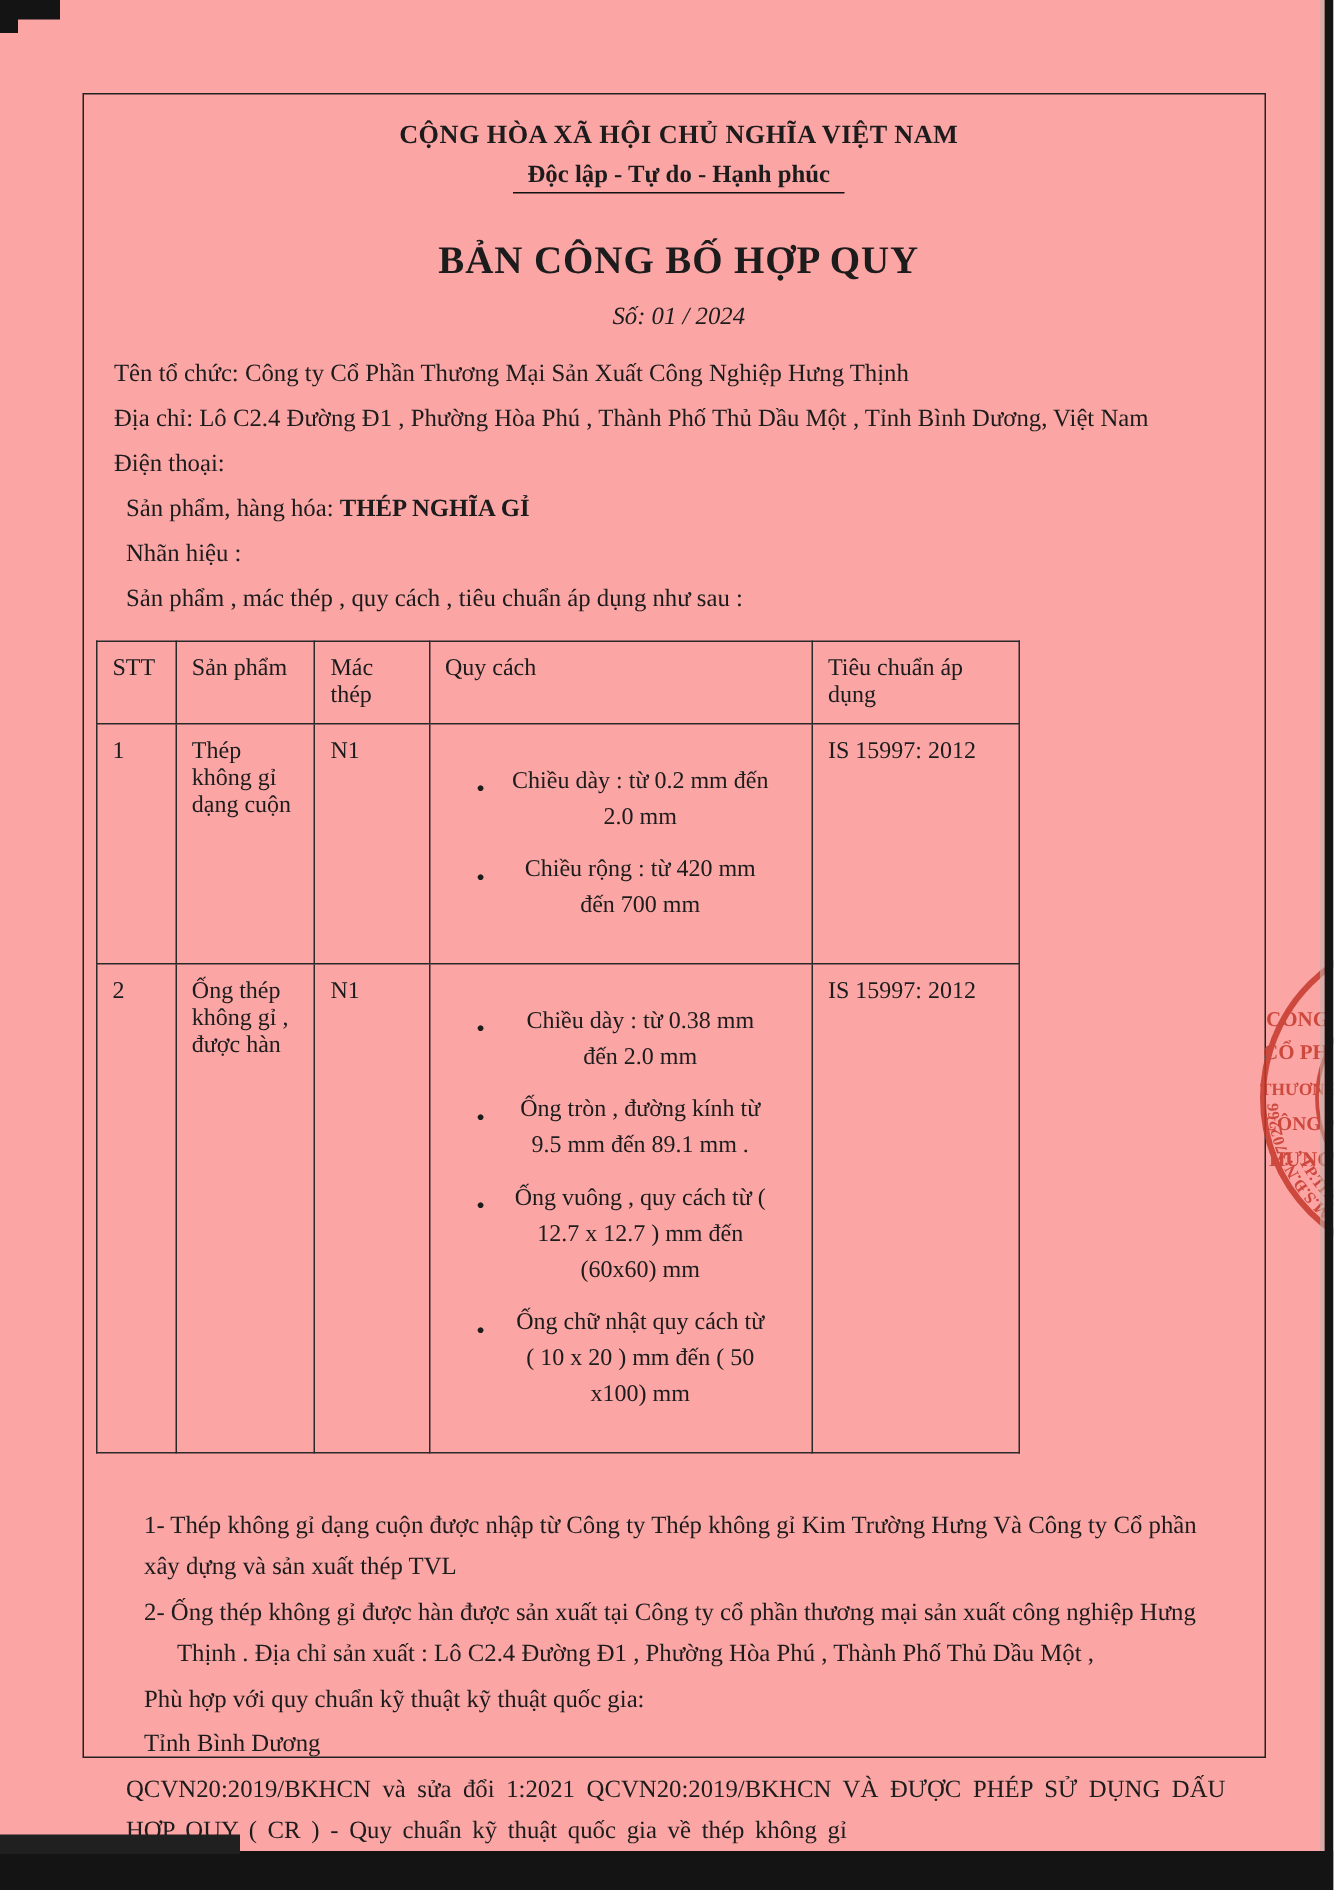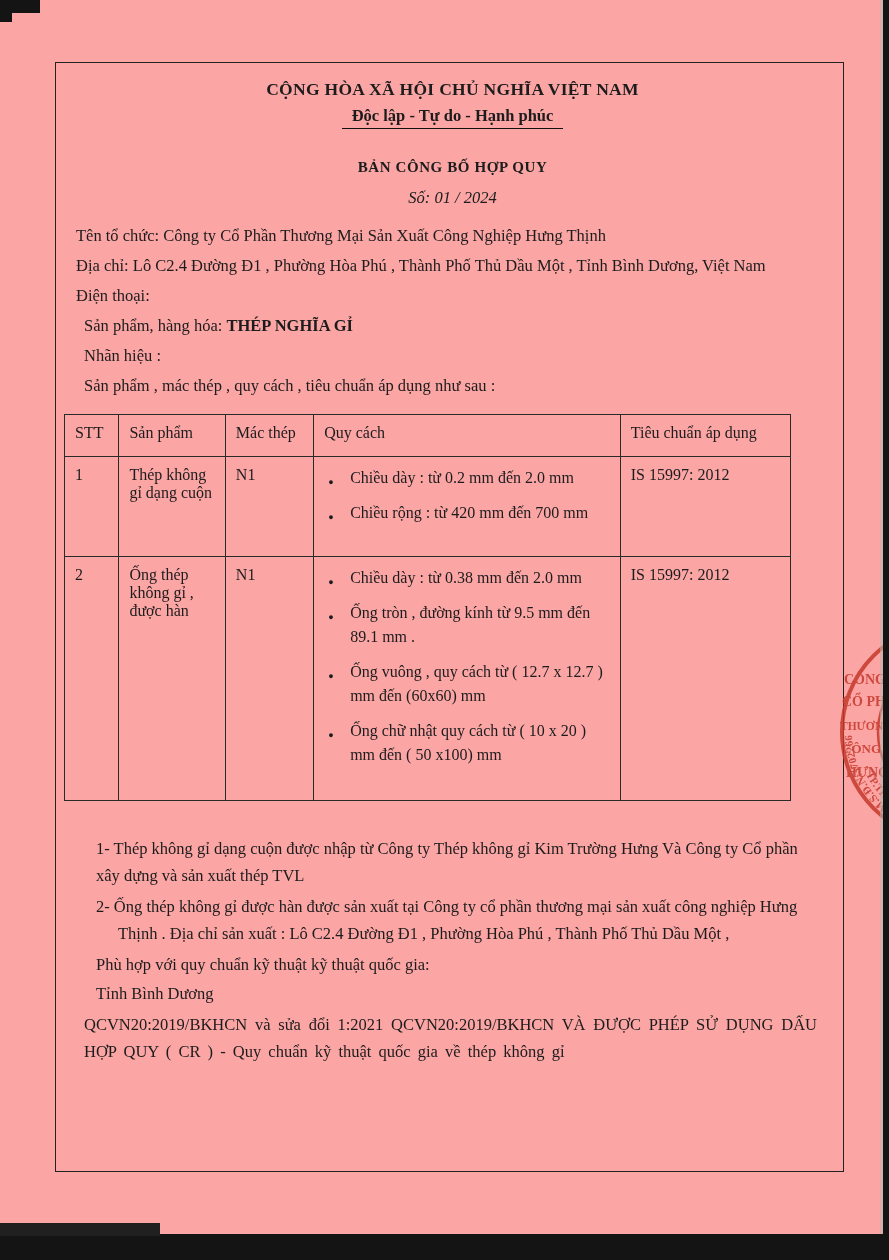--- a/index.html
+++ b/index.html
@@ -28,45 +28,45 @@
   }
   .nat-h1{
     text-align:center;font-weight:bold;font-size:17.5px;letter-spacing:.3px;
   }
   .nat-h2{text-align:center;margin-top:6px;}
   .motto{
     display:inline-block;font-weight:bold;font-size:16.5px;
     border-bottom:1.6px solid #111;padding:0 10px 2px 10px;
   }
   .doc-title{
-    text-align:center;font-size:15px;font-weight:bold;margin:30px 0 0 0;letter-spacing:.6px;
+    text-align:center;font-size:26px;font-weight:bold;margin:30px 0 0 0;letter-spacing:.6px;
   }
   .doc-number{text-align:center;font-size:16.5px;margin-top:12px;font-style:italic;}
   .para{font-size:16.5px;line-height:28px;margin:2px 0;}
   .first-para{margin-top:14px;}
   .indent1{padding-left:8px;}
   .para b{font-weight:bold;}
 
   table.spec{
     border-collapse:collapse;
-    width:727px;margin-left:-12px;margin-top:14px;
+    width:616px;margin-left:-12px;margin-top:14px;
     font-size:16px;
   }
   table.spec th, table.spec td{
     border:1.4px solid #2a2a2a;
     vertical-align:top;
     padding:9px 10px;
     text-align:left;
     font-weight:normal;
   }
   table.spec thead tr{height:42px;}
   tr.row-1{height:100px;}
   tr.row-2{height:244px;}
   td.c-stt{text-align:center;}
-  ul.qc{list-style:none;margin:0;padding:0;}
+  ul.qc{list-style:none;margin:17px;padding:0;text-align:center;}
   ul.qc li{position:relative;padding-left:26px;margin-bottom:11px;line-height:24px;}
   ul.qc li::before{
     content:"●";position:absolute;left:4px;top:4px;font-size:9px;color:#1c1c1c;
   }
   .notes{margin-top:34px;padding-left:20px;padding-right:12px;}
   .note{font-size:16.5px;line-height:27px;margin:0 0 4px 0;}
   .note-2{padding-left:22px;text-indent:-22px;}
   .plain-line{font-size:16.5px;line-height:27px;margin:2px 0;}
   .province{padding-left:0;}
   .final{

